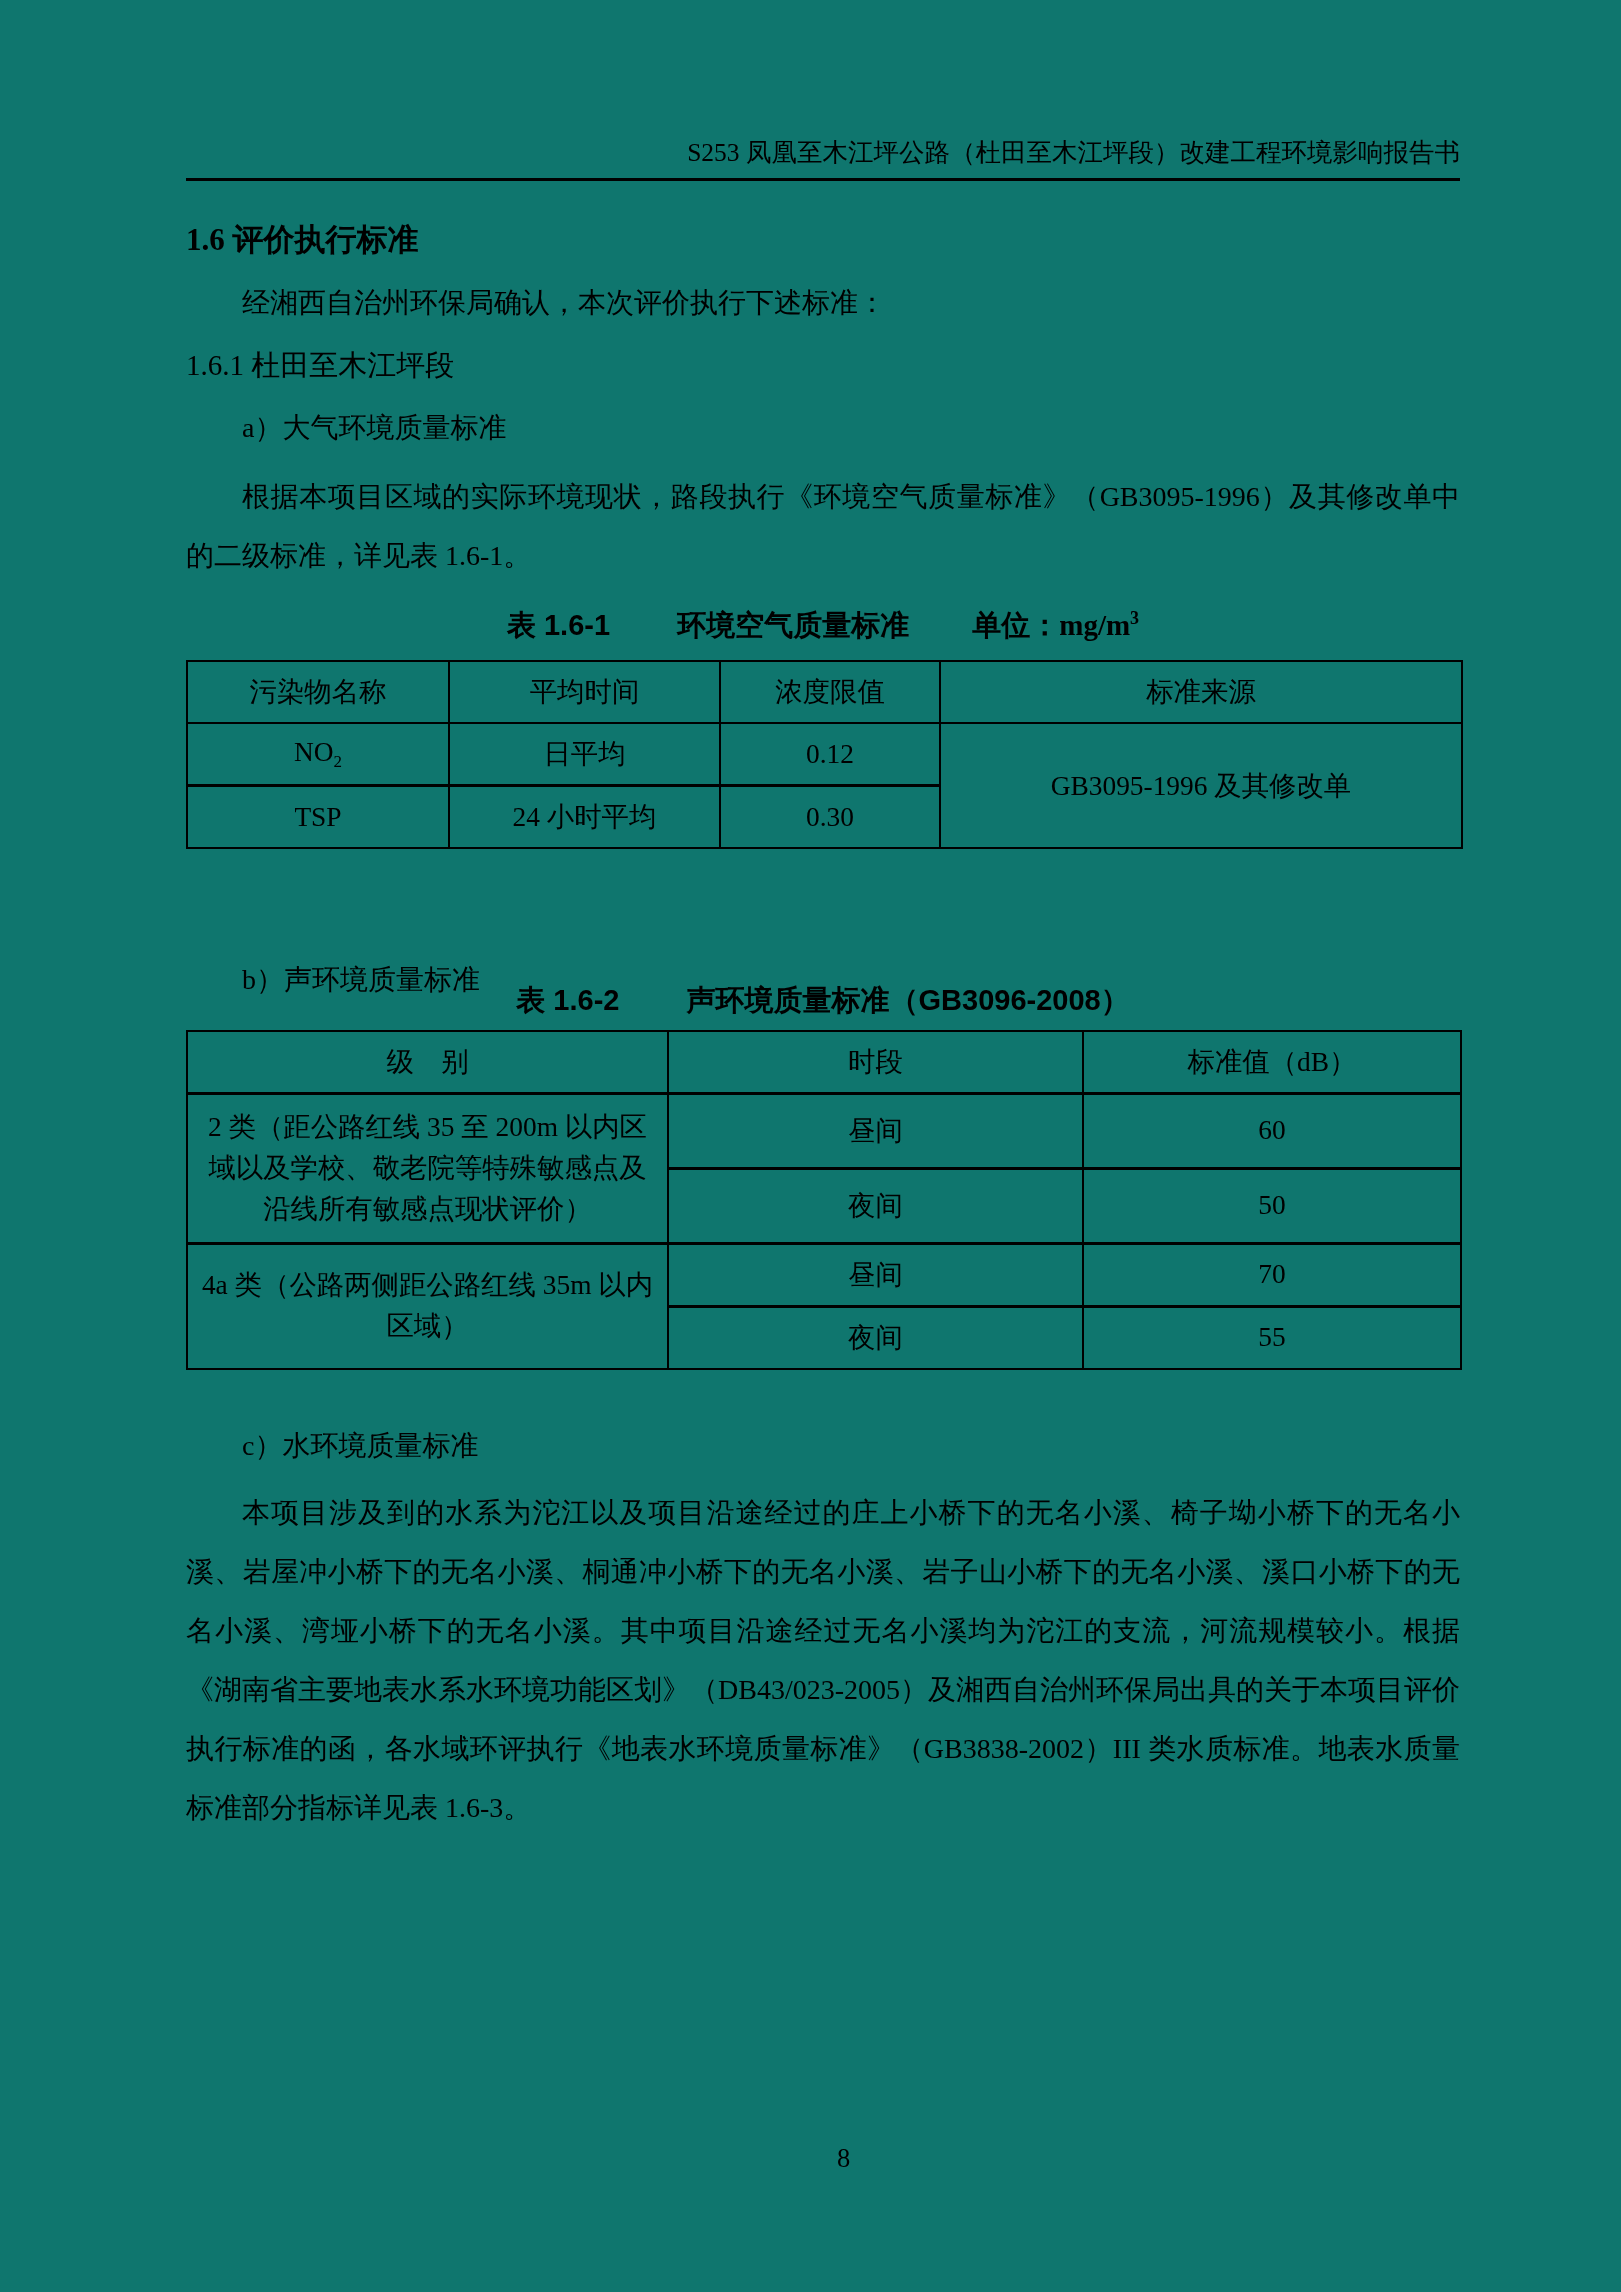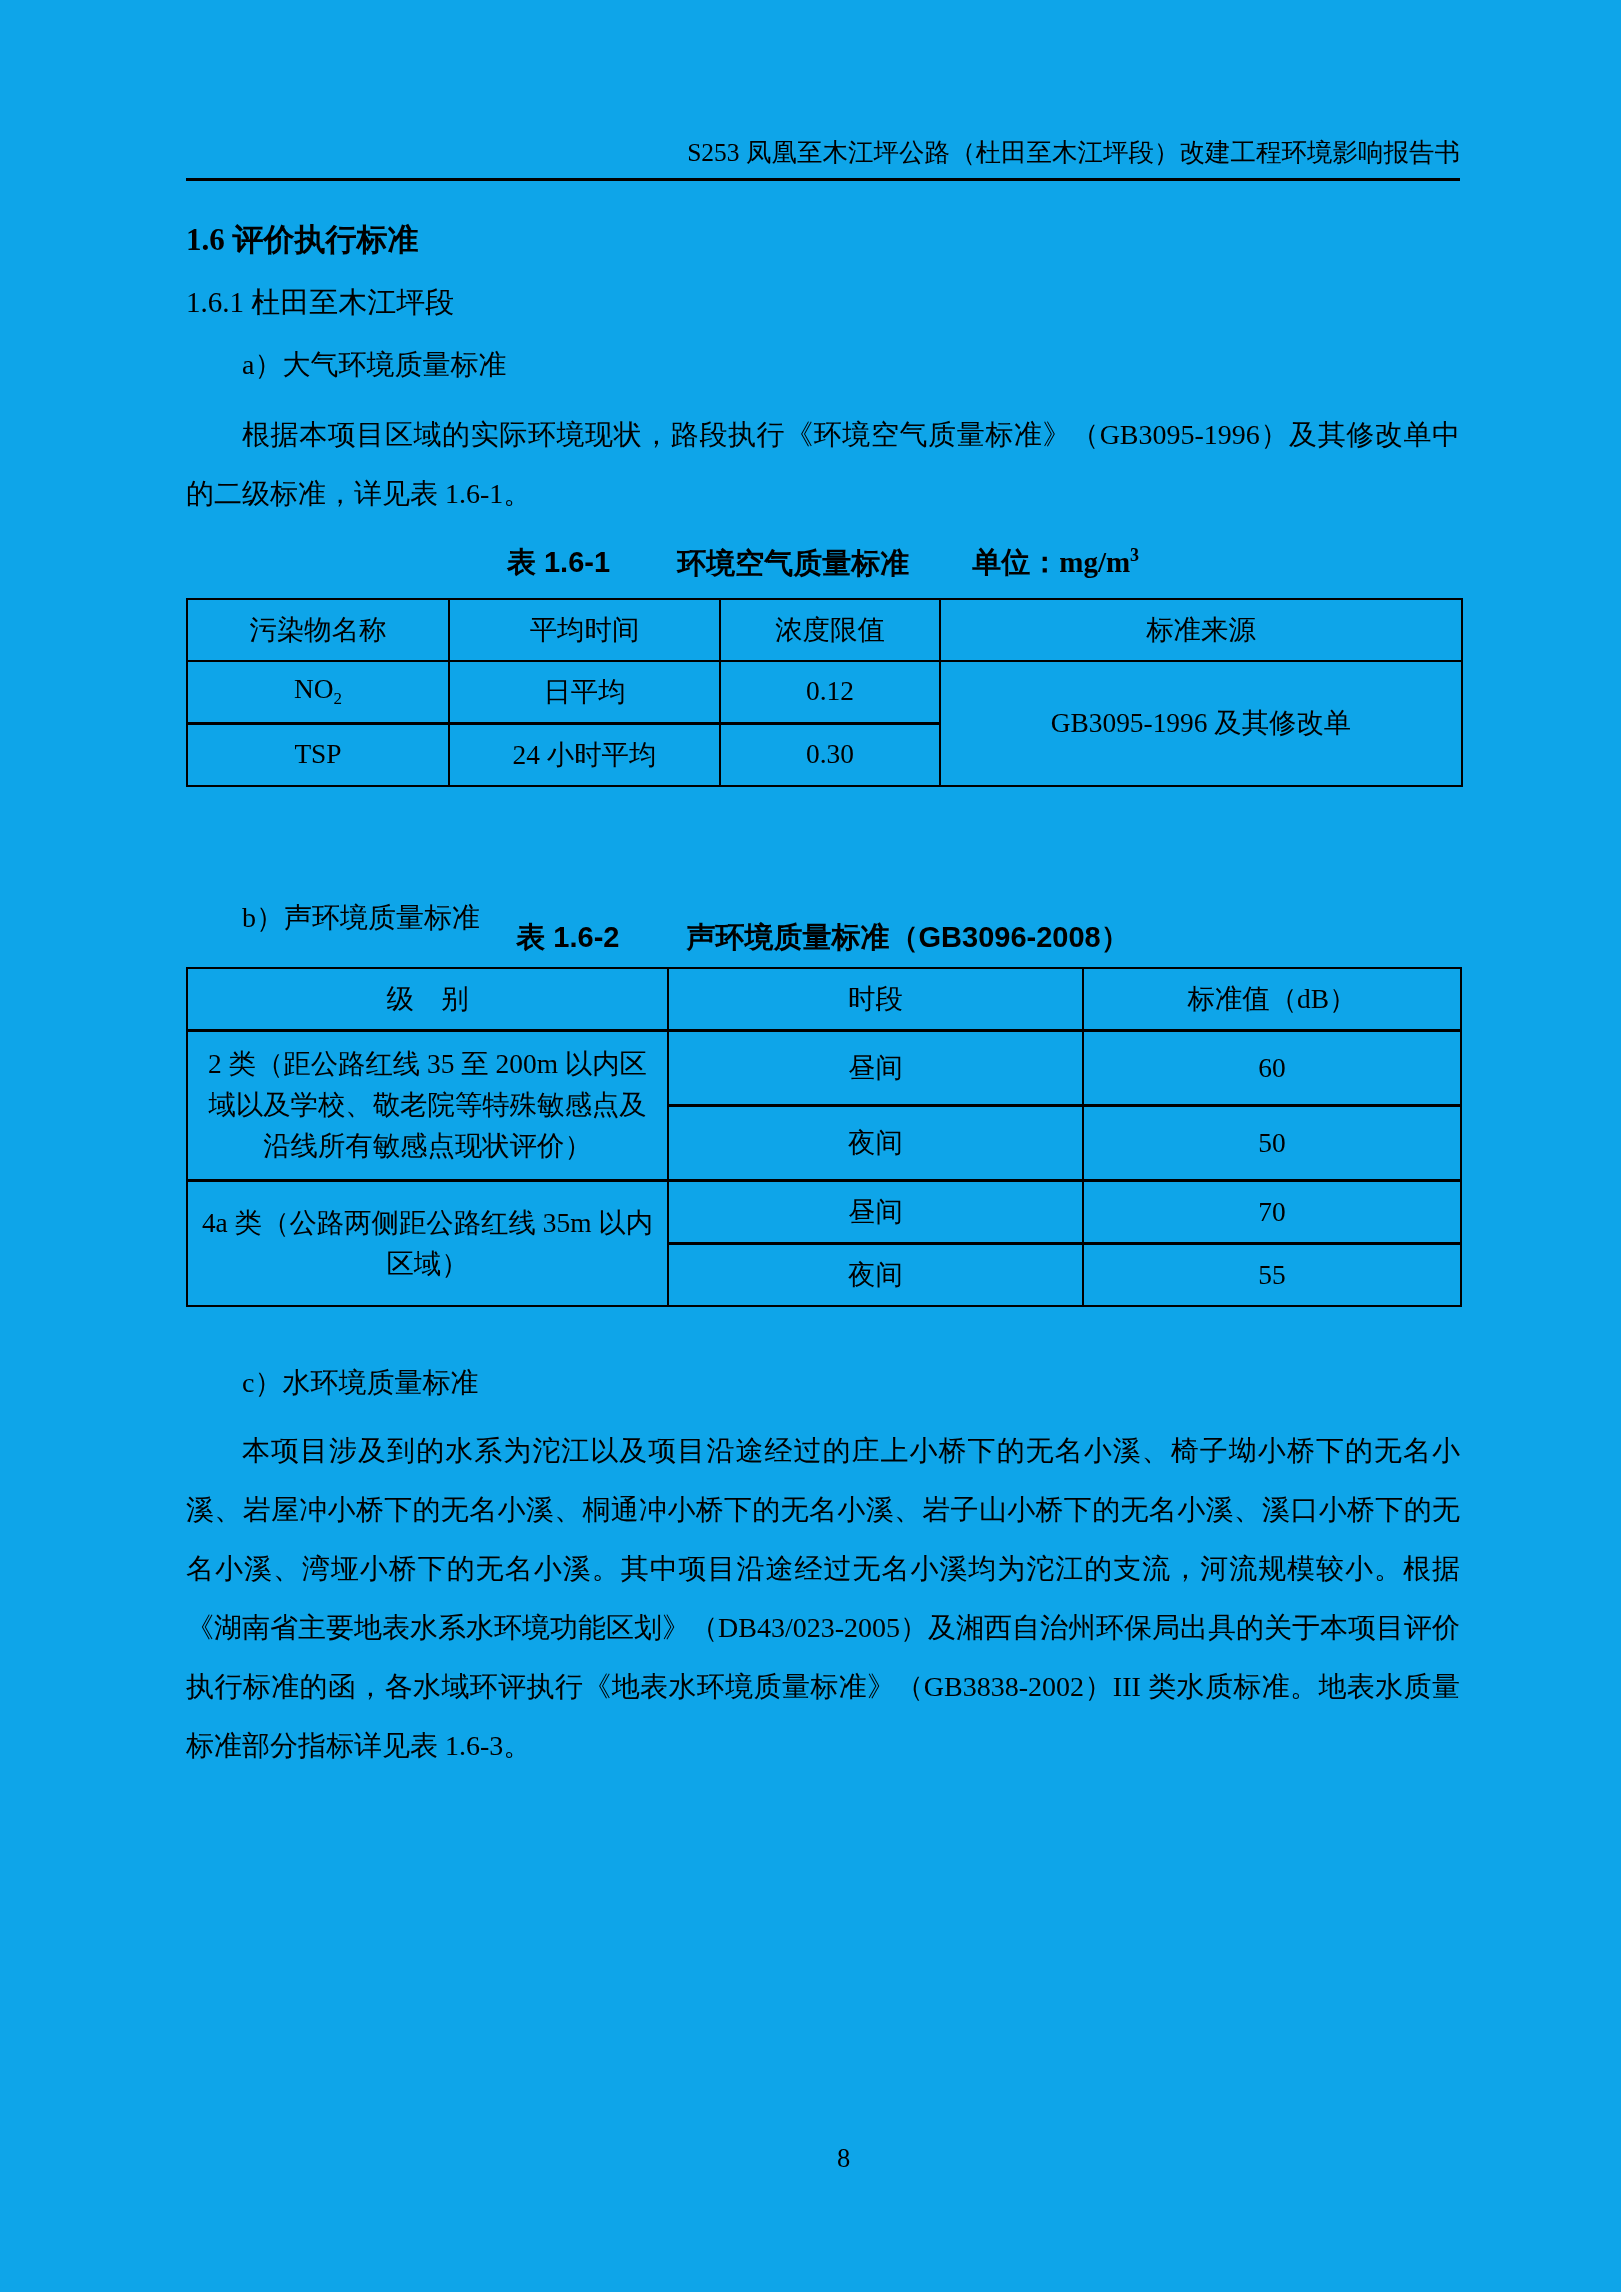--- a/index.html
+++ b/index.html
@@ -1,19 +1,19 @@
 <!DOCTYPE html>
 <html><head>
 <meta charset="utf-8">
 <style>
   html,body{margin:0;padding:0;background:#e8e8e8;}
   .page{
     position:relative;
     width:1621px;height:2293px;
-    background:#0ea5e9;
+    background:#0f766e;
     box-sizing:border-box;
     padding:0 161px 0 186px;
     font-family:"Liberation Serif","DejaVu Serif",serif;
     color:#000;
     overflow:hidden;
   }
   .doc-header{
     padding-top:137px;
     padding-bottom:9.8px;
     border-bottom:3.9px solid #000;
@@ -110,20 +110,21 @@
 <body>
 
 <div class="page">
 
   <div class="doc-header">
     <span>S253 凤凰至木江坪公路（杜田至木江坪段）改建工程环境影响报告书</span>
   </div>
 
   <div class="h-main">1.6  评价执行标准</div>
 
+  <div class="intro">经湘西自治州环保局确认，本次评价执行下述标准：</div>
 
   <div class="h-sub">1.6.1   杜田至木江坪段</div>
 
   <div class="h-letter h-letter-a">a）大气环境质量标准</div>
 
   <div class="body-para para-a">根据本项目区域的实际环境现状，路段执行《环境空气质量标准》（GB3095-1996）及其修改单中的二级标准，详见表 1.6-1。</div>
 
   <div class="table-caption caption-1">
     <span class="cap-label">表 1.6-1</span>
     <span>环境空气质量标准</span>

